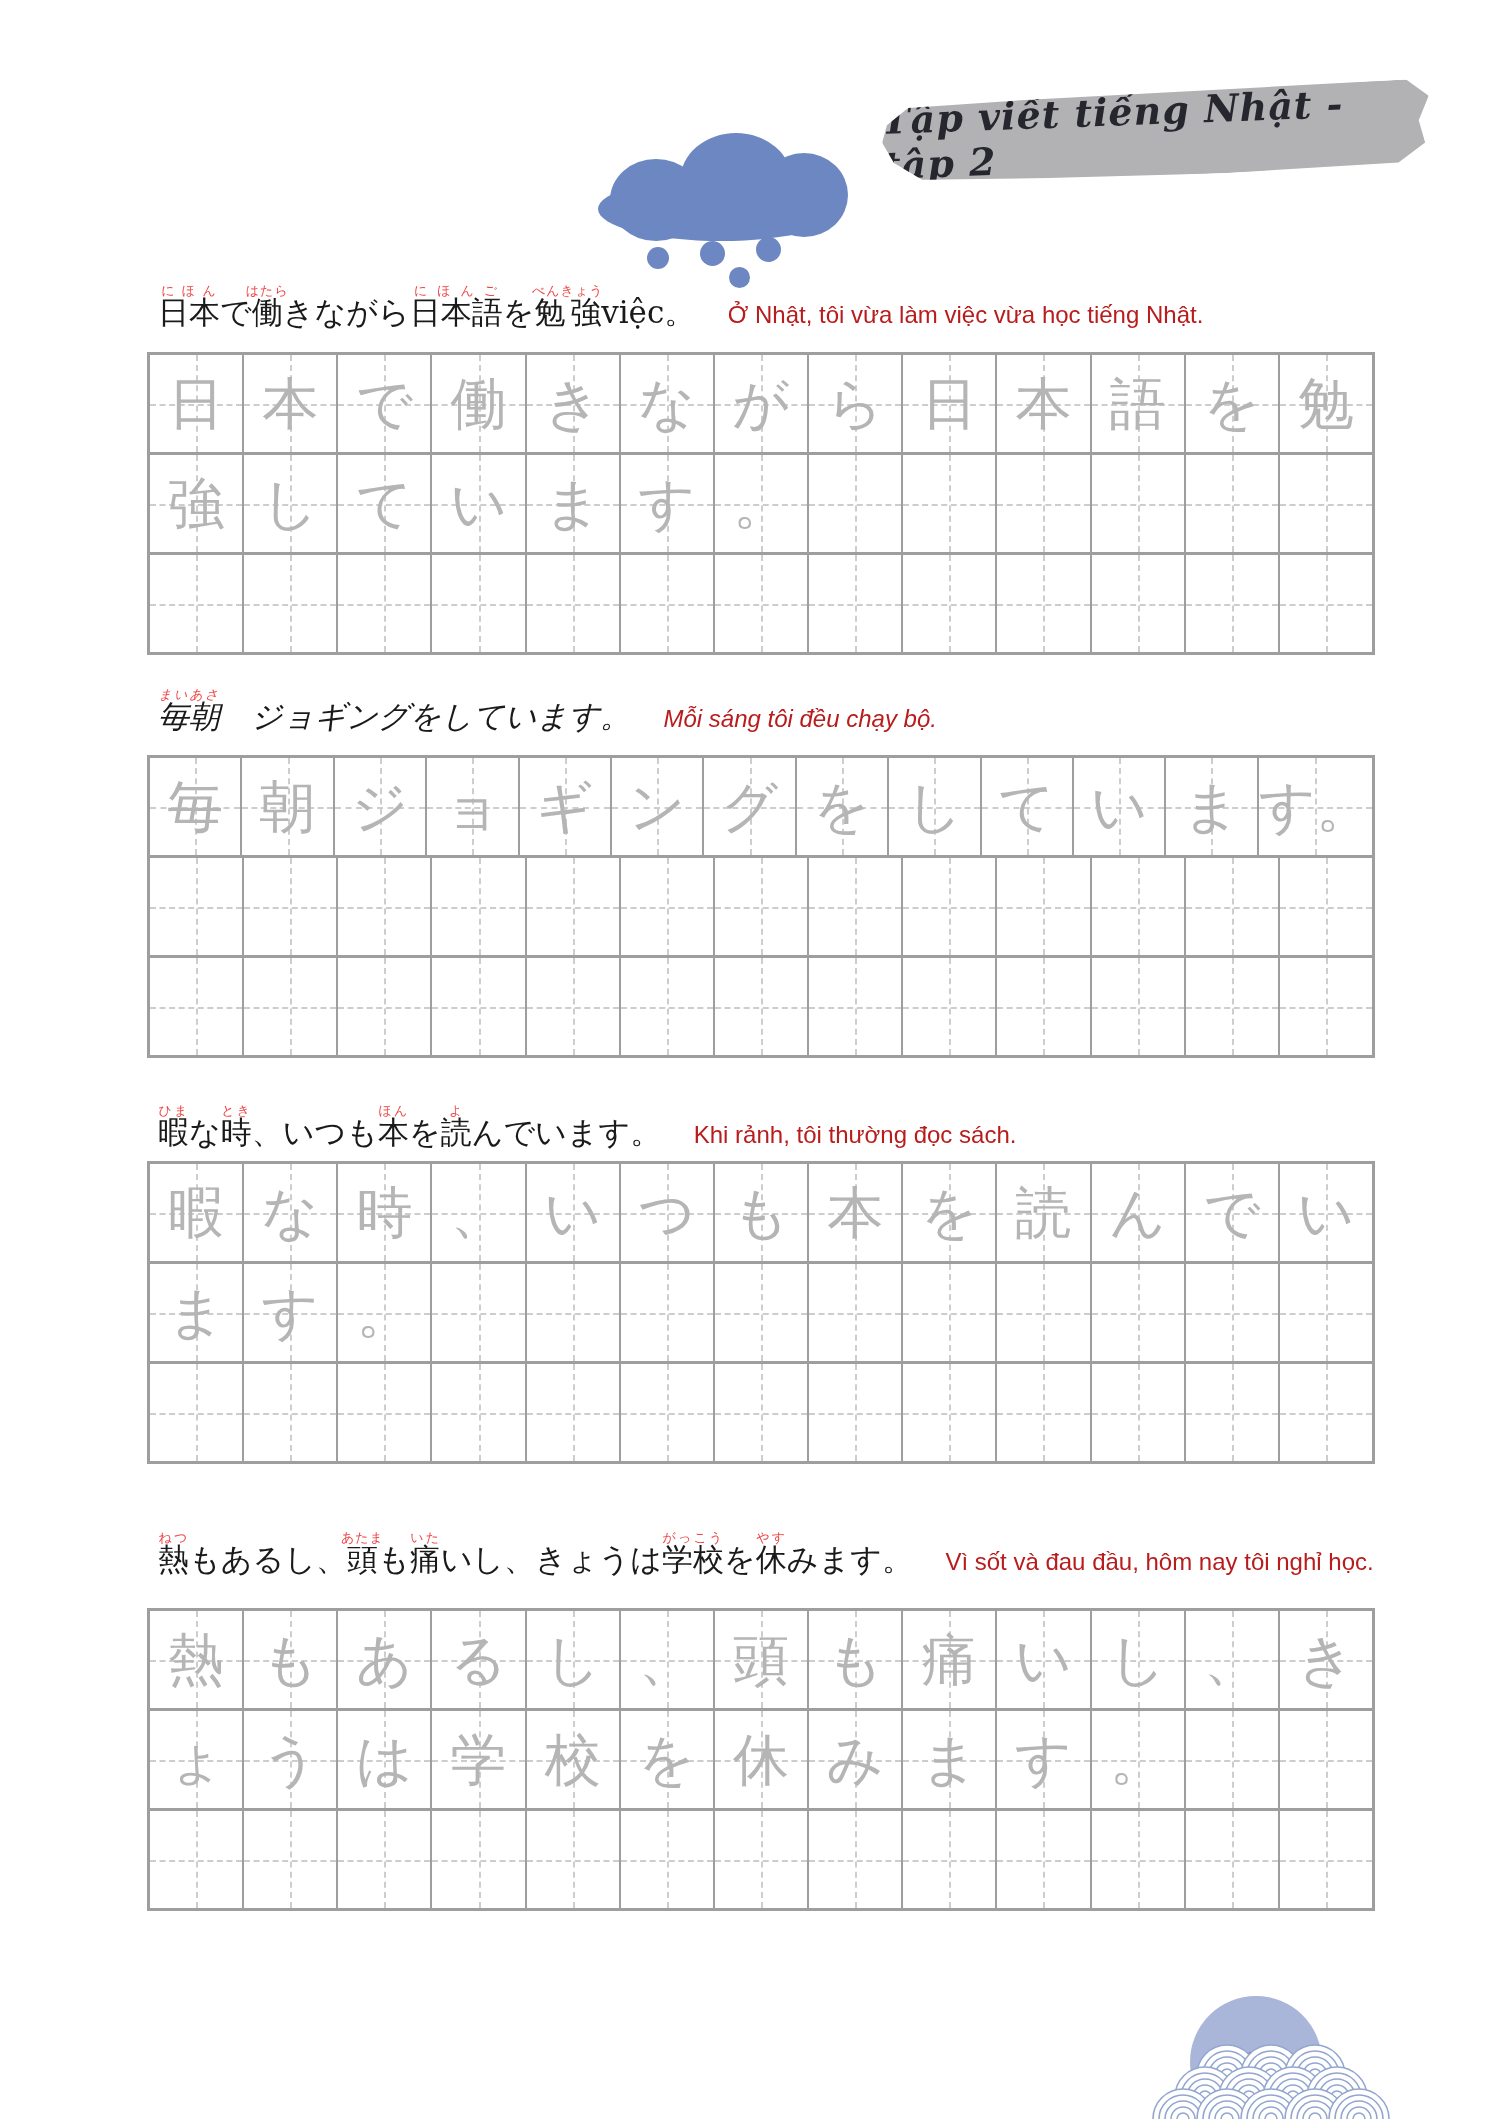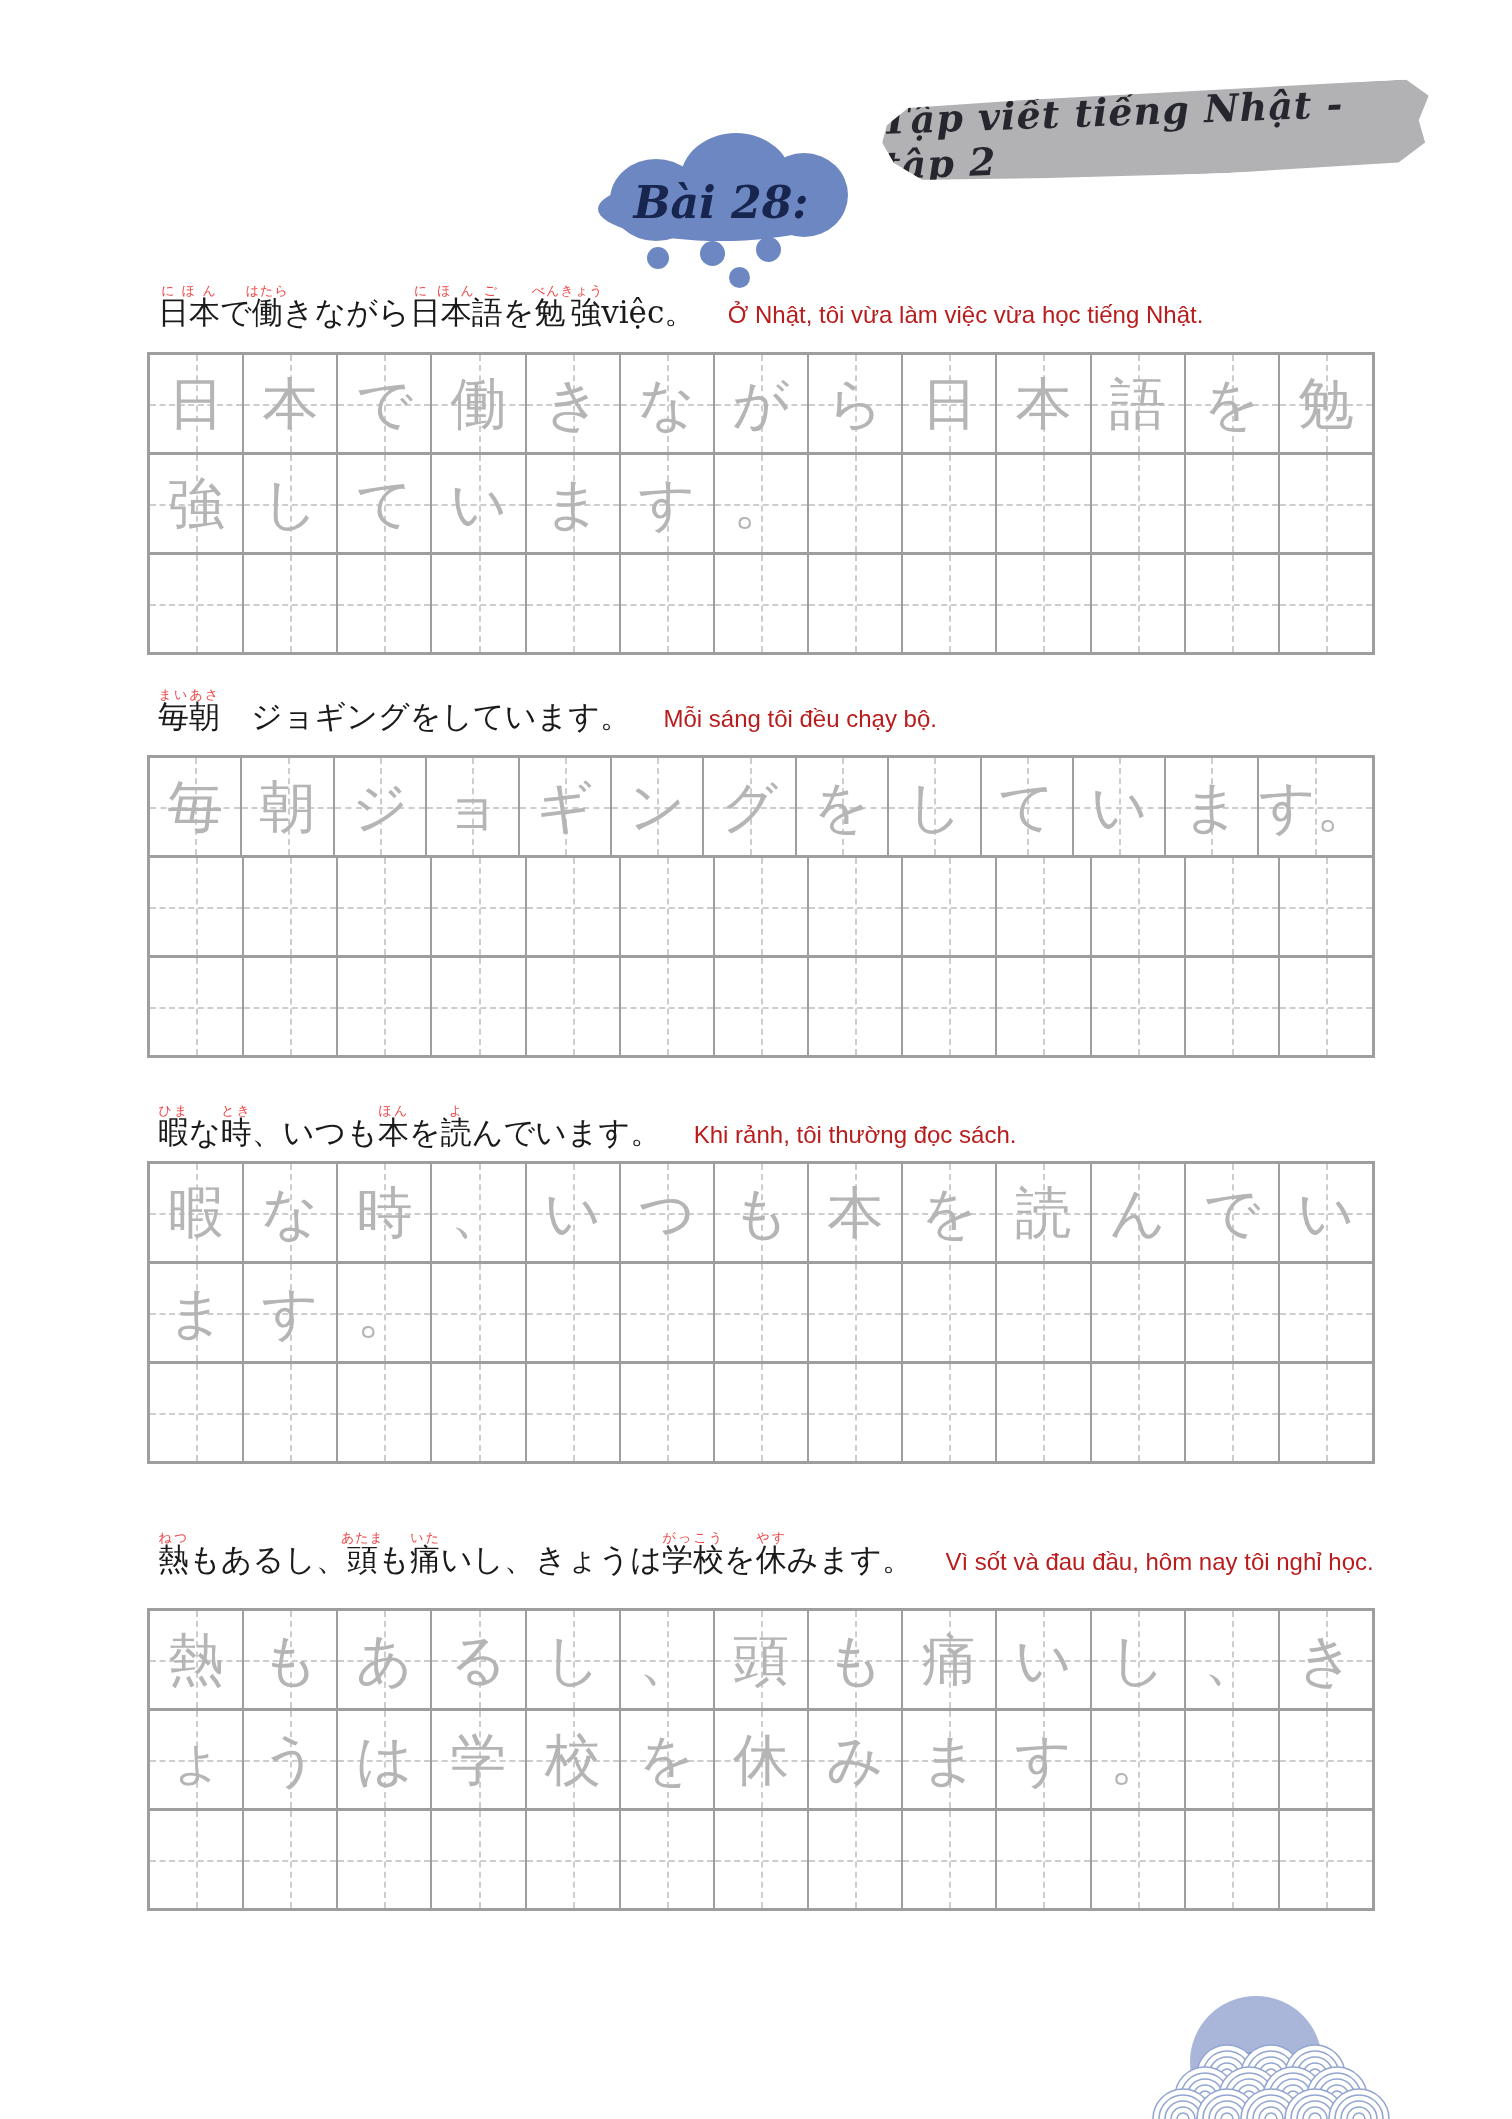--- a/index.html
+++ b/index.html
@@ -33,21 +33,21 @@
   .drop-2{left:700px;top:241px;width:25px;height:25px;}
   .drop-3{left:729px;top:267px;width:21px;height:21px;}
   .drop-4{left:756px;top:237px;width:25px;height:25px;}
 
   
   .sentence{position:absolute;left:158px;white-space:nowrap;}
   .jp-line{font-family:"DejaVu Serif","DejaVu Sans",serif;font-size:31px;color:#1a1a1a;}
   .jp-line ruby{ruby-position:over;}
   .jp-line rt{font-size:13px;letter-spacing:1px;color:#ef4444;transform:translateY(-1px);}
   .vn{font-family:"Liberation Sans",sans-serif;font-size:24px;color:#b91c1c;margin-left:28px;}
-  .s1{top:284px;} .s2{top:688px;} .s3{top:1104px;} .s4{top:1516px;margin-top:15px;}
+  .s1{top:284px;} .s2{top:688px;font-style:italic;} .s3{top:1104px;} .s4{top:1516px;margin-top:15px;}
 
   
   .grid{position:absolute;left:147px;width:1222px;border:3px solid #9e9e9e;background:#ffffff;}
   .g1{top:352px;} .g2{top:755px;} .g3{top:1161px;} .g4{top:1608px;}
   .grid-row{display:flex;height:97px;}
   .grid-row:not(:last-child){border-bottom:3px solid #9e9e9e;}
   .cell{position:relative;flex:1;border-right:2px solid #9e9e9e;
         display:flex;align-items:center;justify-content:center;}
   .cell:last-child{border-right:none;}
   .cell::before{content:"";position:absolute;left:0;right:0;top:50%;
@@ -69,21 +69,20 @@
   <div class="brush-streak streak-b"></div>
   <div class="brush">
     <span class="series-title">Tập viết tiếng Nhật - tập 2</span>
   </div>
 
   <div class="cloud">
     <div class="puff puff-b"></div>
     <div class="puff puff-c"></div>
     <div class="puff puff-a"></div>
     <div class="puff puff-d"></div>
-    <div class="cloud-label">Bài 28:</div>
   </div>
   <div class="raindrop drop-1"></div>
   <div class="raindrop drop-2"></div>
   <div class="raindrop drop-3"></div>
   <div class="raindrop drop-4"></div>
 
   <div class="sentence s1">
     <span class="jp-line"><ruby><span>日本</span><rt>にほん</rt></ruby><span>で</span><ruby><span>働</span><rt>はたら</rt></ruby><span>きながら</span><ruby><span>日本語</span><rt>にほんご</rt></ruby><span>を</span><ruby><span>勉強</span><rt>べんきょう</rt></ruby><span>việc。</span></span>
     <span class="vn">Ở Nhật, tôi vừa làm việc vừa học tiếng Nhật.</span>
   </div>

